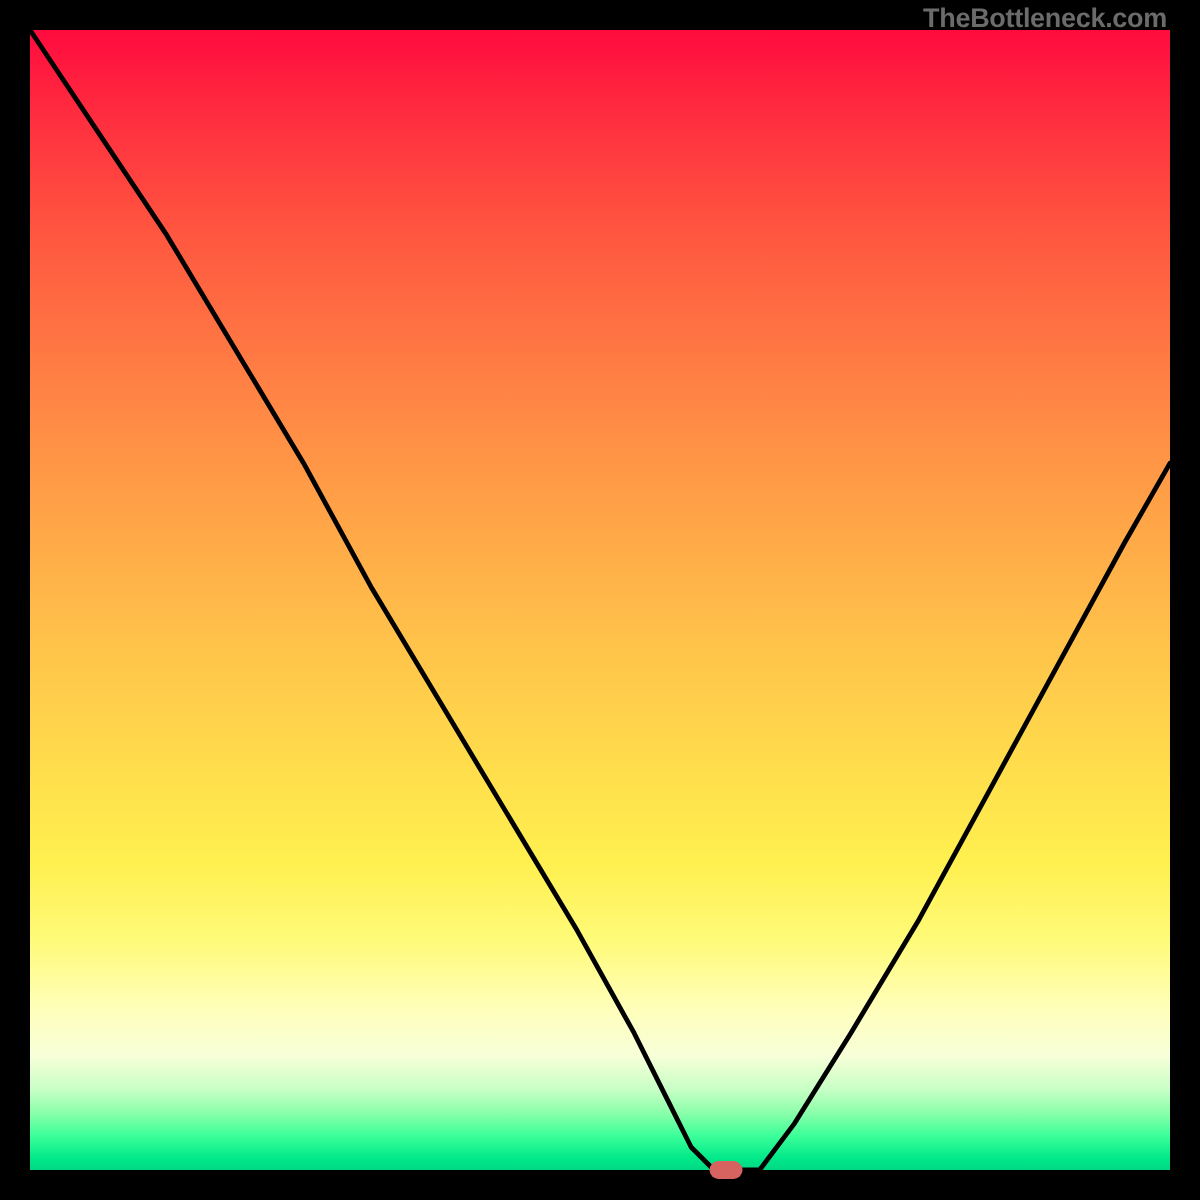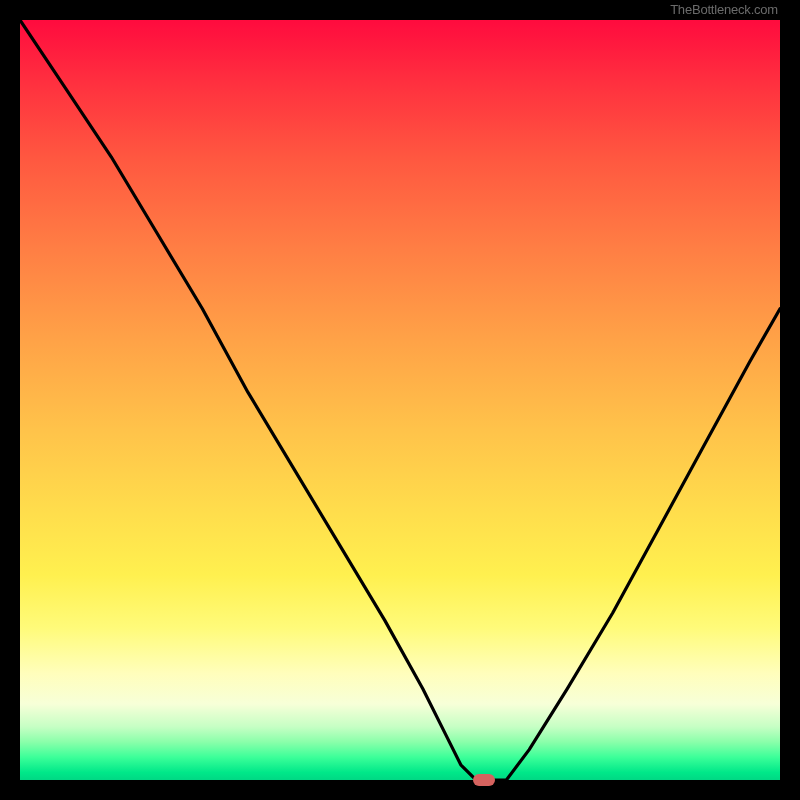--- a/index.html
+++ b/index.html
@@ -58,22 +58,22 @@
     height: 12px;
     background: #d6635f;
     border-radius: 6px;
     transform: translate(-50%, -50%);
   }
   .watermark {
     position: absolute;
     top: 2px;
     right: 22px;
     color: #6b6b6b;
-    font-size: 13px;
-    font-weight: 400;
+    font-size: 18px;
+    font-weight: 700;
     letter-spacing: -0.2px;
   }
 </style>
 </head>
 <body>
 
 <div class="frame">
   <div class="watermark">TheBottleneck.com</div>
 
   <div class="plot">

